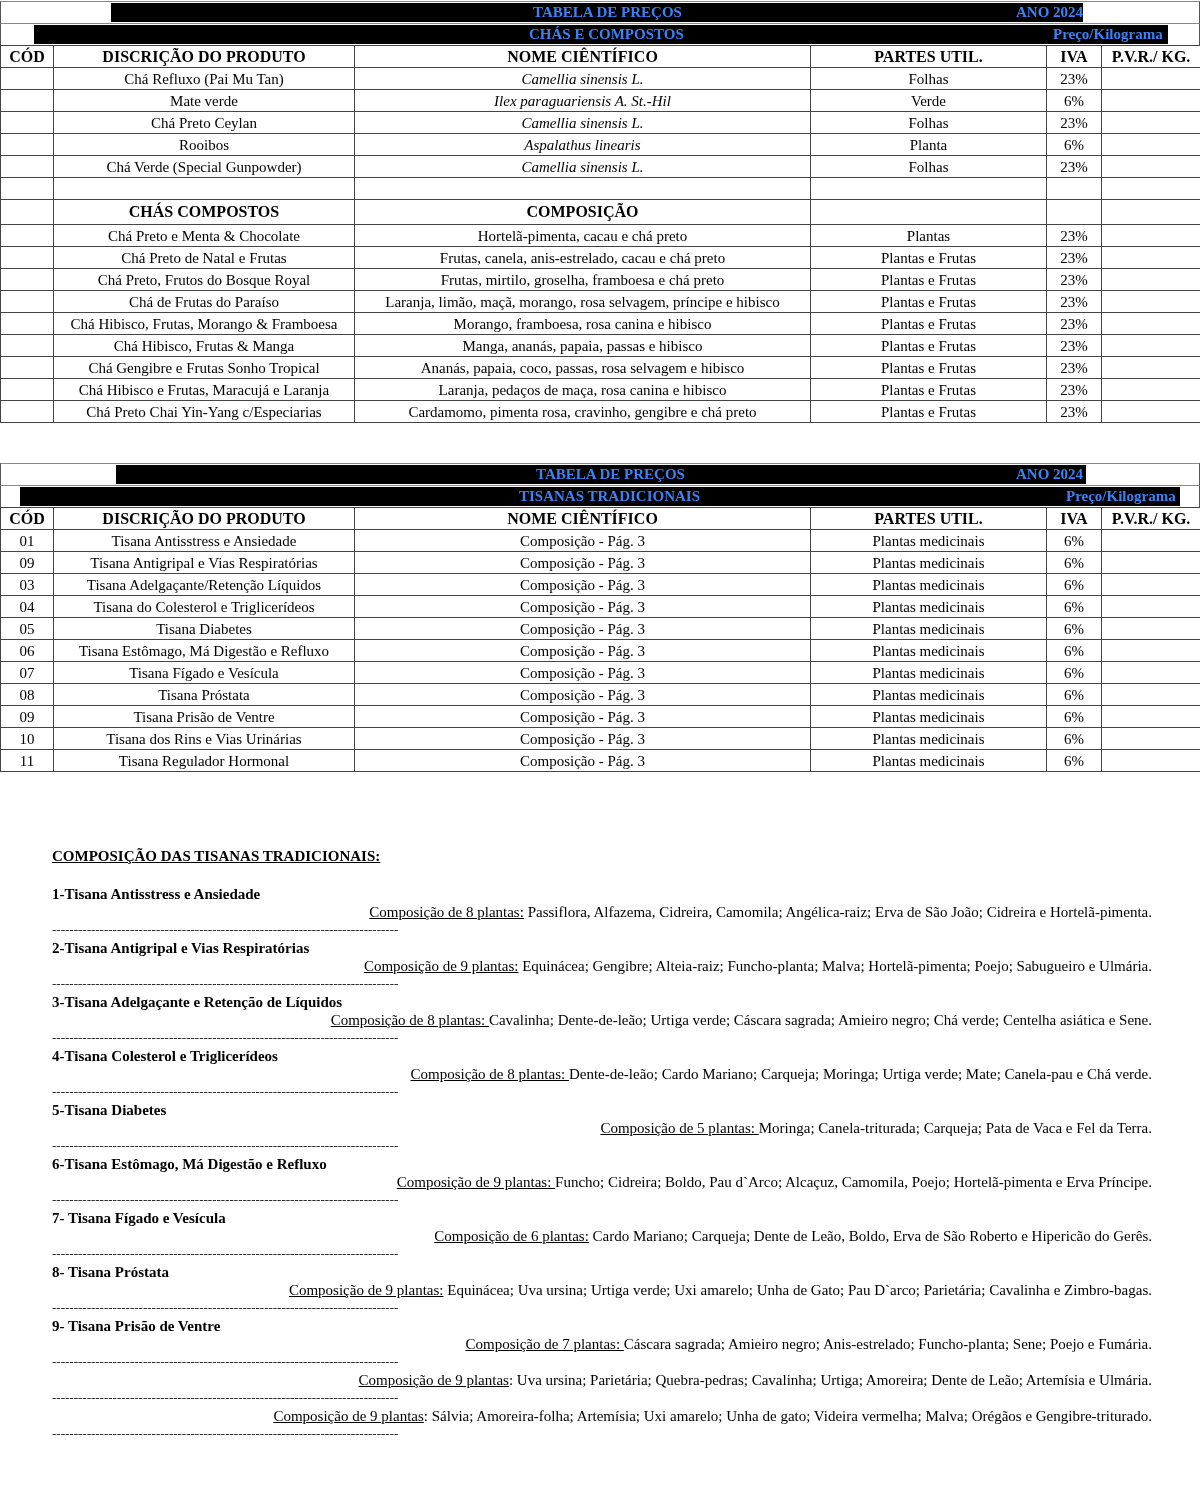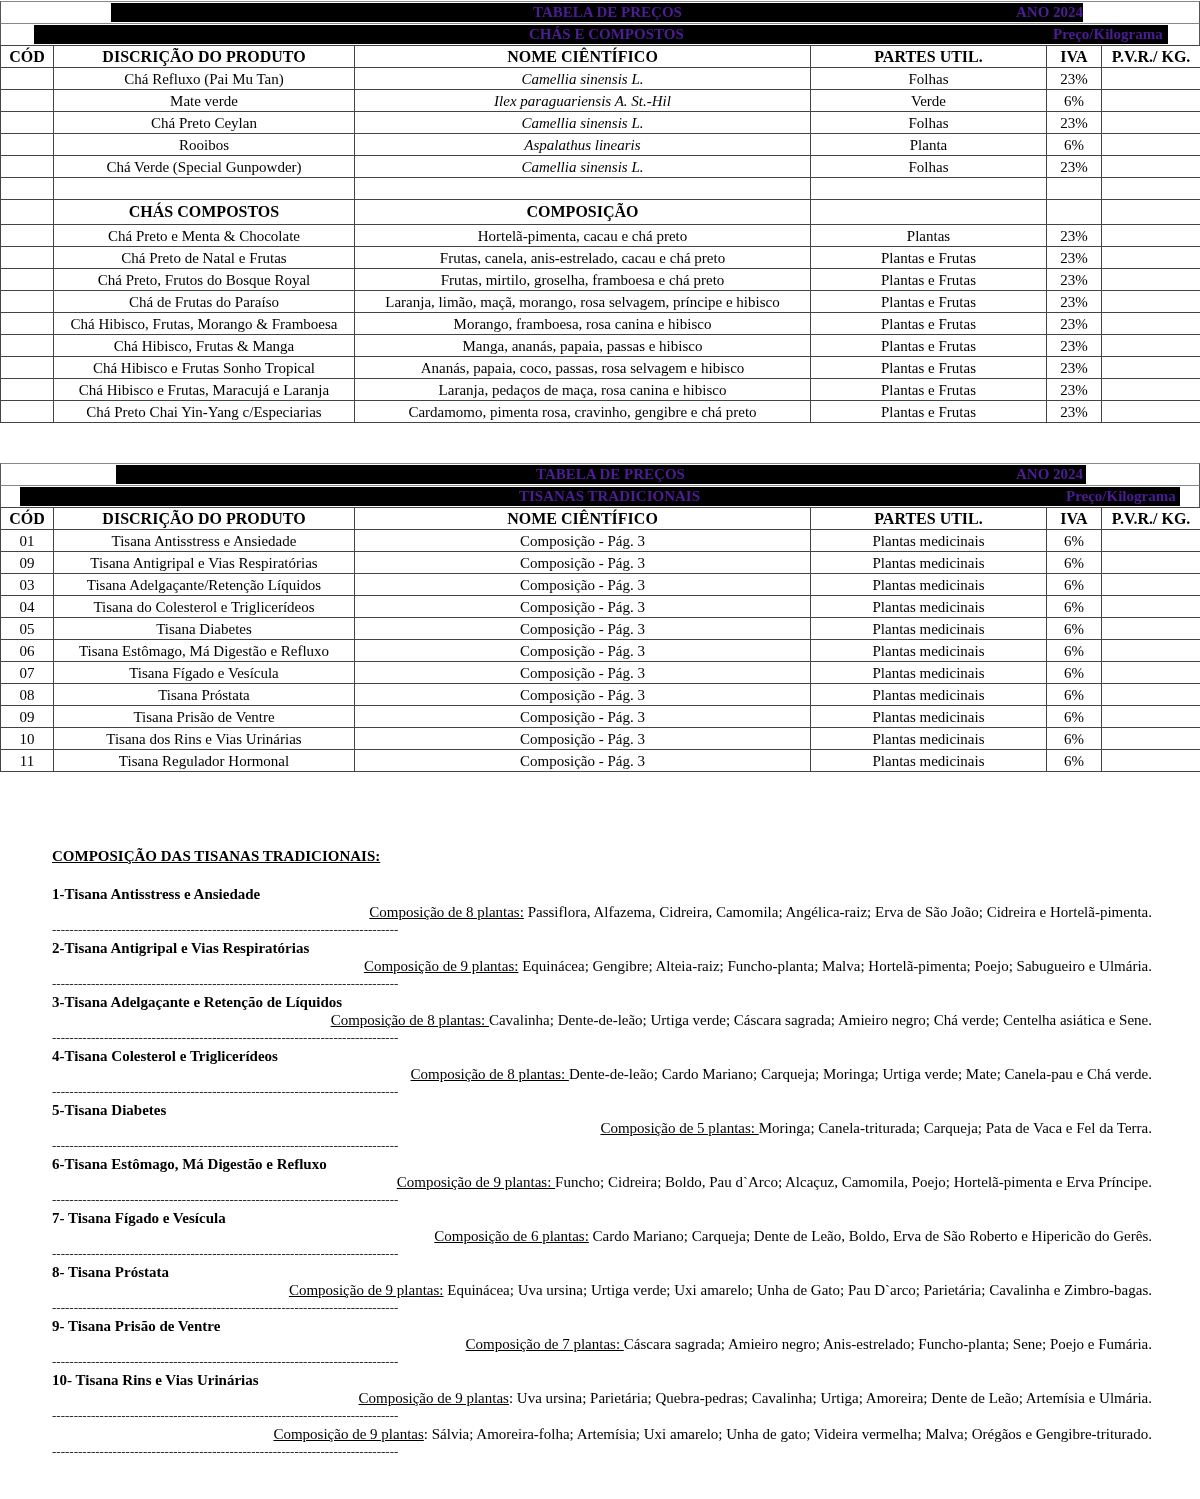--- a/index.html
+++ b/index.html
@@ -1,20 +1,20 @@
 <!DOCTYPE html>
 <html><head>
 <meta charset="utf-8">
 <style>
   html, body { margin:0; padding:0; background:#fff; }
   body { width:1200px; height:1499px; position:relative; font-family:"Liberation Serif", "DejaVu Serif", serif; color:#000; overflow:hidden; }
   .tbl { position:absolute; left:0; width:1200px; }
   .band { position:relative; height:22px; box-sizing:border-box; border-left:1px solid #555; border-right:1px solid #555; border-top:1px solid #888; }
   .band .bar { position:absolute; top:1px; bottom:1px; background:#000; }
-  .band .t { position:absolute; top:2px; color:#4c1d95; font-weight:bold; font-size:15px; line-height:17px; white-space:nowrap; }
+  .band .t { position:absolute; top:2px; color:#3b82f6; font-weight:bold; font-size:15px; line-height:17px; white-space:nowrap; }
   table { border-collapse:collapse; width:1200px; table-layout:fixed; }
   td, th { border:1px solid #444; font-size:15px; line-height:20px; height:21px; padding:0 2px; text-align:center; white-space:nowrap; overflow:hidden; }
   th { font-weight:bold; font-size:16px; }
   td.sci { font-style:italic; }
   td.cell-bold { font-weight:bold; font-size:16px; }
   .comp { position:absolute; left:52px; top:820px; width:1100px; font-size:15px;margin-top:28px; }
   .comp .title { font-weight:bold; text-decoration:underline; font-size:15px; margin-bottom:20px; }
   .comp .entry { margin-bottom:0; }
   .comp .name { font-weight:bold; line-height:18px; }
   .comp .line { line-height:18px;text-align:right; }
@@ -154,21 +154,21 @@
         <tr>
           <td></td>
           <td>Chá Hibisco, Frutas &amp; Manga</td>
           <td>Manga, ananás, papaia, passas e hibisco</td>
           <td>Plantas e Frutas</td>
           <td>23%</td>
           <td></td>
         </tr>
         <tr>
           <td></td>
-          <td>Chá Hibisco e Frutas Sonho Tropical</td>
+          <td>Chá Gengibre e Frutas Sonho Tropical</td>
           <td>Ananás, papaia, coco, passas, rosa selvagem e hibisco</td>
           <td>Plantas e Frutas</td>
           <td>23%</td>
           <td></td>
         </tr>
         <tr>
           <td></td>
           <td>Chá Hibisco e Frutas, Maracujá e Laranja</td>
           <td>Laranja, pedaços de maça, rosa canina e hibisco</td>
           <td>Plantas e Frutas</td>
@@ -352,21 +352,20 @@
         <div class="name">8- Tisana Próstata</div>
         <div class="line"><span class="lbl">Composição de 9 plantas:</span><span> Equinácea; Uva ursina; Urtiga verde; Uxi amarelo; Unha de Gato; Pau D`arco; Parietária; Cavalinha e Zimbro-bagas.</span></div>
         <div class="sep">--------------------------------------------------------------------------------</div>
       </div>
       <div class="entry">
         <div class="name">9- Tisana Prisão de Ventre</div>
         <div class="line"><span class="lbl">Composição de 7 plantas: </span><span>Cáscara sagrada; Amieiro negro; Anis-estrelado; Funcho-planta; Sene; Poejo e Fumária.</span></div>
         <div class="sep">--------------------------------------------------------------------------------</div>
       </div>
       <div class="entry">
-        <div class="name">10- Tisana Rins e Vias Urinárias</div>
         <div class="line"><span class="lbl">Composição de 9 plantas</span><span>: Uva ursina; Parietária; Quebra-pedras; Cavalinha; Urtiga; Amoreira; Dente de Leão; Artemísia e Ulmária.</span></div>
         <div class="sep">--------------------------------------------------------------------------------</div>
       </div>
       <div class="entry">
         <div class="line"><span class="lbl">Composição de 9 plantas</span><span>: Sálvia; Amoreira-folha; Artemísia; Uxi amarelo; Unha de gato; Videira vermelha; Malva; Orégãos e Gengibre-triturado.</span></div>
         <div class="sep">--------------------------------------------------------------------------------</div>
       </div>
     </div>
 </div>
 

